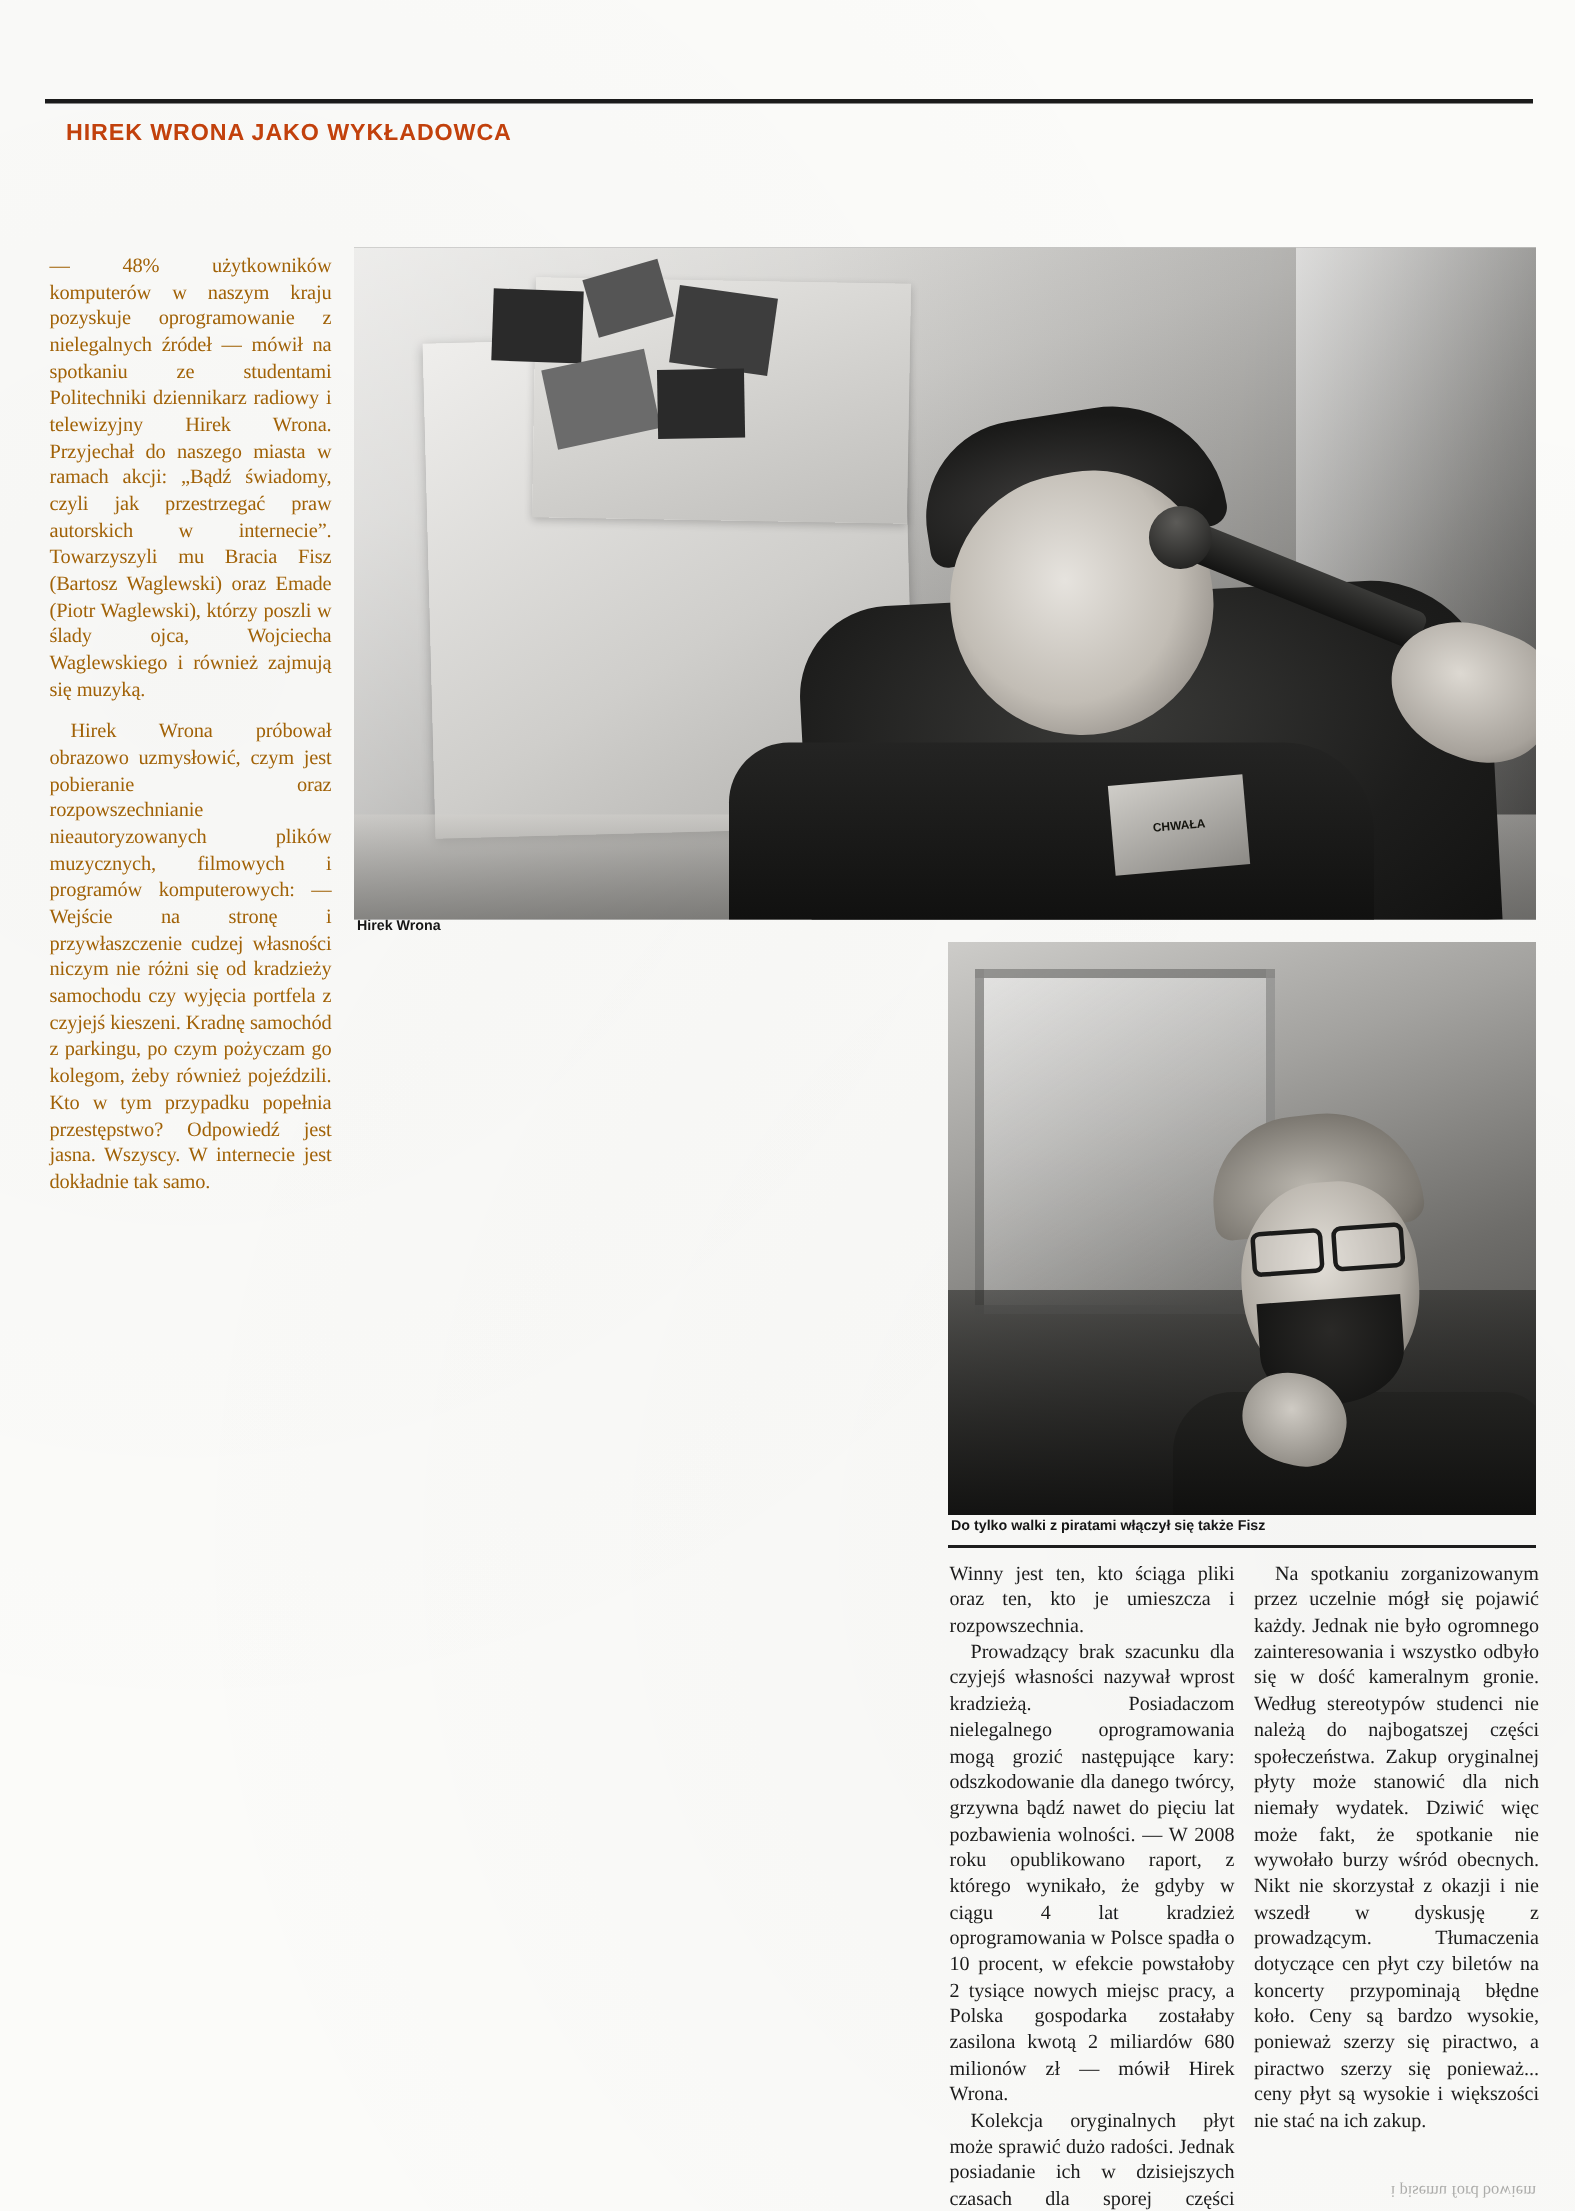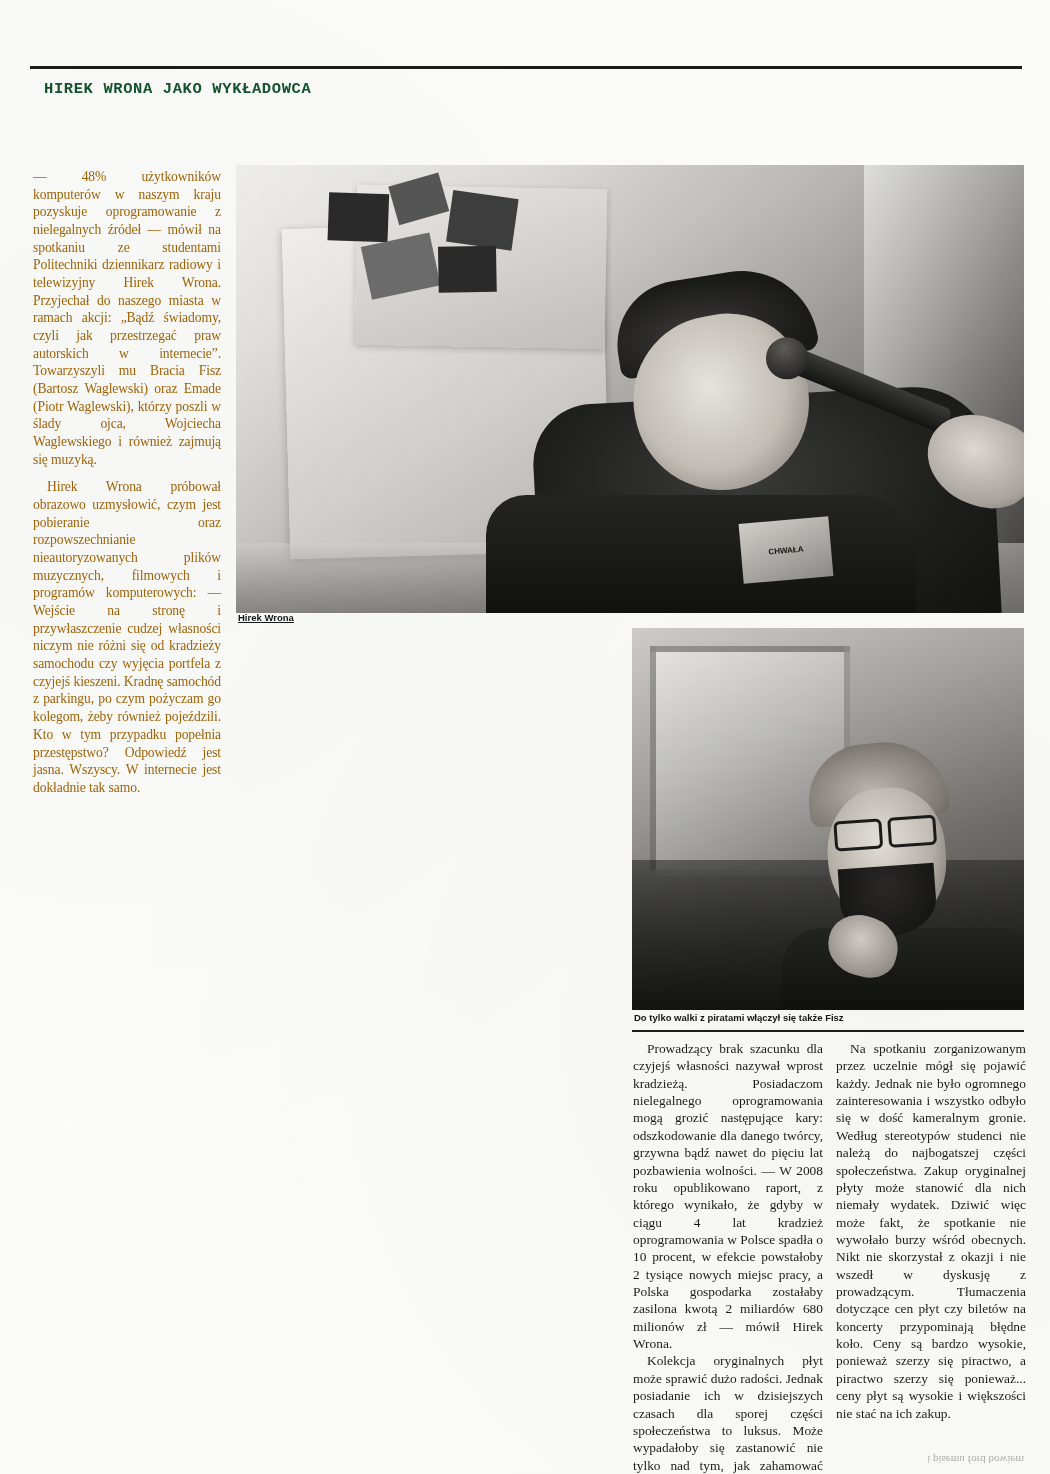--- a/index.html
+++ b/index.html
@@ -98,25 +98,25 @@
     left: 30px; top: 66px;
     width: 992px;
     height: 3px;
     background: #1b1b1b;
   }
 
   
   .kicker {
     position: absolute;
     left: 44px; top: 80px;
-    font-family: Liberation Mono, monospace;
+    font-family: Liberation Sans, sans-serif;
     font-weight: bold;
     font-size: 15.5px;
     letter-spacing: 0.6px;
-    color: #14532d;
+    color: #c2410c;
   }
   .headline {
     position: absolute;
     left: 38px; top: 98px;
     width: 990px;
     font-family: "Liberation Sans", sans-serif;
     font-weight: bold;
     font-size: 50px;
     line-height: 1.05;
     letter-spacing: -1.4px;
@@ -263,21 +263,20 @@
     width: 100%; height: 70px;
     background: linear-gradient(180deg, rgba(210,208,204,0.5), rgba(120,119,116,0.8));
   }
   .caption-top {
     position: absolute;
     left: 238px; top: 612px;
     font-family: "Liberation Sans", sans-serif;
     font-weight: bold;
     font-size: 9.5px;
     color: #161616;
-    text-decoration: underline;
   }
 
   
   .photo-bottom {
     position: absolute;
     left: 632px; top: 628px;
     width: 392px; height: 382px;
     overflow: hidden;
     background: #777;
   }
@@ -451,20 +450,21 @@
     <div class="pb-glasses">
       <span class="l"></span>
         <span class="r"></span>
     </div>
     <div class="pb-arm"></div>
   </div>
   <div class="caption-bottom">Do tylko walki z piratami włączył się także Fisz</div>
   <div class="rule-under-cap"></div>
 
   <div class="col-b1">
+    <p class="first">Winny jest ten, kto ściąga pliki oraz ten, kto je umieszcza i rozpowszechnia.</p>
     <p>Prowadzący brak szacunku dla czyjejś własności nazywał wprost kradzieżą. Posiadaczom nielegalnego oprogramowania mogą grozić następujące kary: odszkodowanie dla danego twórcy, grzywna bądź nawet do pięciu lat pozbawienia wolności. — W 2008 roku opublikowano raport, z którego wynikało, że gdyby w ciągu 4 lat kradzież oprogramowania w Polsce spadła o 10 procent, w efekcie powstałoby 2 tysiące nowych miejsc pracy, a Polska gospodarka zostałaby zasilona kwotą 2 miliardów 680 milionów zł — mówił Hirek Wrona.</p>
     <p>Kolekcja oryginalnych płyt może sprawić dużo radości. Jednak posiadanie ich w dzisiejszych czasach dla sporej części społeczeństwa to luksus. Może wypadałoby się zastanowić nie tylko nad tym, jak zahamować łamanie prawa w internecie, ale</p>
   </div>
 
   <div class="col-b2">
     <p>Na spotkaniu zorganizowanym przez uczelnie mógł się pojawić każdy. Jednak nie było ogromnego zainteresowania i wszystko odbyło się w dość kameralnym gronie. Według stereotypów studenci nie należą do najbogatszej części społeczeństwa. Zakup oryginalnej płyty może stanowić dla nich niemały wydatek. Dziwić więc może fakt, że spotkanie nie wywołało burzy wśród obecnych. Nikt nie skorzystał z okazji i nie wszedł w dyskusję z prowadzącym. Tłumaczenia dotyczące cen płyt czy biletów na koncerty przypominają błędne koło. Ceny są bardzo wysokie, ponieważ szerzy się piractwo, a piractwo szerzy się ponieważ... ceny płyt są wysokie i większości nie stać na ich zakup.</p>
 
   </div>
 
   <div class="ghost-line">i pisemu ford bowiem</div>

